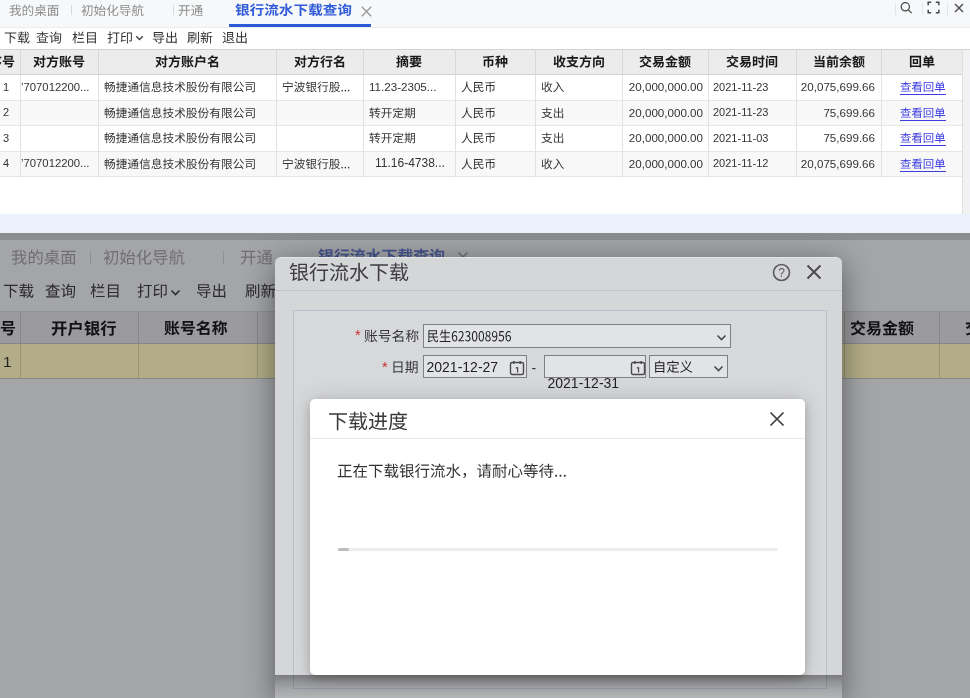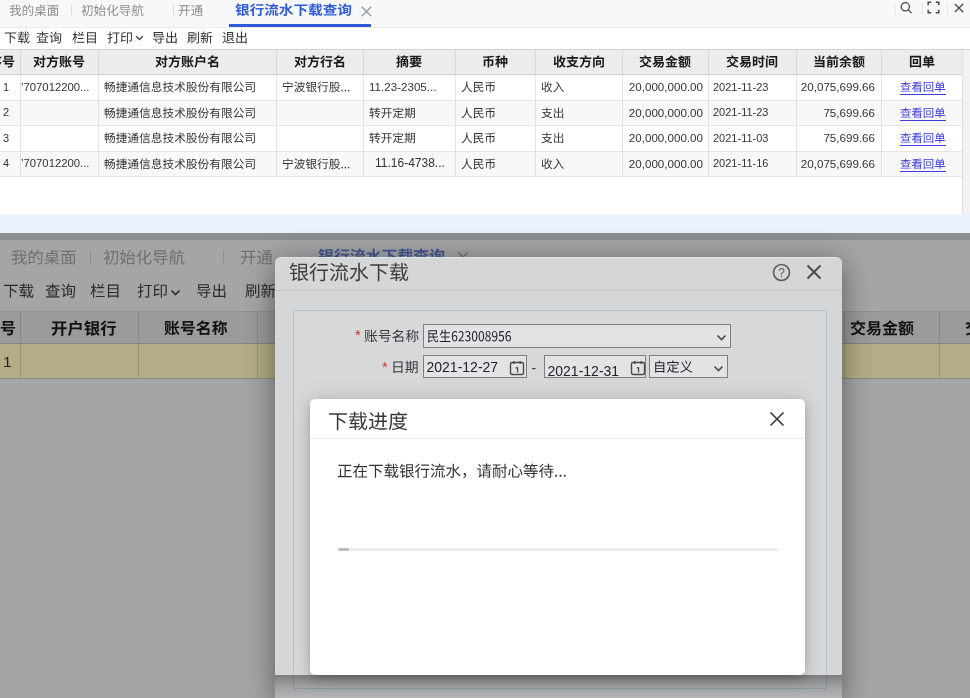--- a/index.html
+++ b/index.html
@@ -542,21 +542,21 @@
       <use href="#t_ningbo"></use>
     </svg>
 <div style="position:absolute;left:369px;top:157.8px;font-size:12px;line-height:11.6px;color:#333;white-space:pre;margin-left:6px;">11.16-4738...</div>
 <svg class="z" style="left:461px;top:157.9px;fill:#333" width="35.1" height="11.7" viewBox="0 -880 3000 1000" preserveAspectRatio="none">
       <use href="#t_rmb"></use>
     </svg>
 <svg class="z" style="left:541px;top:157.9px;fill:#333" width="23.4" height="11.7" viewBox="0 -880 2000 1000" preserveAspectRatio="none">
       <use href="#t_shouru"></use>
     </svg>
 <div style="position:absolute;left:622px;top:157.7px;font-size:11.6px;line-height:11.6px;color:#333;white-space:pre;width:81px;text-align:right;">20,000,000.00</div>
-<div style="position:absolute;left:713px;top:158.1px;font-size:11px;line-height:11px;color:#333;white-space:pre;">2021-11-16</div>
+<div style="position:absolute;left:713px;top:158.1px;font-size:11px;line-height:11px;color:#333;white-space:pre;">2021-11-12</div>
 <div style="position:absolute;left:796px;top:157.7px;font-size:11.6px;line-height:11.6px;color:#333;white-space:pre;width:79px;text-align:right;">20,075,699.66</div>
 <svg class="z" style="left:900.2px;top:157.9px;fill:#3d3de0" width="45.6" height="11.4" viewBox="0 -880 4000 1000" preserveAspectRatio="none">
       <use href="#t_ckhd"></use>
     </svg>
 <div style="position:absolute;left:900.2px;top:170.7px;width:45.6px;height:1px;background:#3d3de0;"></div>
 <div style="position:absolute;left:0px;top:214px;width:970px;height:19px;background:#ecf2fb;"></div>
 <div style="position:absolute;left:0px;top:233px;width:970px;height:465px;background:#a4a5a7;"></div>
 <div style="position:absolute;left:0px;top:233px;width:970px;height:7px;background:#8b8d8f;"></div>
 <svg class="z" style="left:10.5px;top:249px;fill:#6f6f71" width="65.6" height="16.4" viewBox="0 -880 4000 1000" preserveAspectRatio="none">
       <use href="#t_wdzm"></use>
@@ -654,21 +654,21 @@
     </svg>
 <div style="position:absolute;left:423px;top:354.5px;width:104px;height:23.5px;background:#e2e3e5;border:1px solid #7f7f82;"></div>
 <div style="position:absolute;left:426.5px;top:360px;font-size:14px;line-height:14px;color:#222226;white-space:pre;">2021-12-27</div>
 <svg class="z" style="left:509px;top:360px" width="16" height="16" viewBox="0 0 16 16" fill="none" stroke="#4a4a4c">
       <rect x="1.5" y="2.5" width="13" height="12" rx="1.5" stroke-width="1.4"></rect>
       <path d="M4.8 1 V4 M11.2 1 V4" stroke-width="1.4"></path>
       <path d="M8.6 7.2 L8.6 12.5 M6.8 8.3 L8.6 7.2" stroke-width="1.2"></path>
     </svg>
 <div style="position:absolute;left:531.5px;top:360.5px;font-size:14px;line-height:14px;color:#37373a;white-space:pre;">-</div>
 <div style="position:absolute;left:544px;top:354.5px;width:102px;height:23.5px;background:#e2e3e5;border:1px solid #7f7f82;"></div>
-<div style="position:absolute;left:547.5px;top:364px;font-size:14px;line-height:14px;color:#222226;white-space:pre;">2021-12-31</div>
+<div style="position:absolute;left:547.5px;top:376px;font-size:14px;line-height:14px;color:#222226;white-space:pre;">2021-12-31</div>
 <svg class="z" style="left:629.5px;top:360px" width="16" height="16" viewBox="0 0 16 16" fill="none" stroke="#4a4a4c">
       <rect x="1.5" y="2.5" width="13" height="12" rx="1.5" stroke-width="1.4"></rect>
       <path d="M4.8 1 V4 M11.2 1 V4" stroke-width="1.4"></path>
       <path d="M8.6 7.2 L8.6 12.5 M6.8 8.3 L8.6 7.2" stroke-width="1.2"></path>
     </svg>
 <div style="position:absolute;left:649px;top:354.5px;width:79px;height:23.5px;background:#e2e3e5;border:1px solid #7f7f82;"></div>
 <svg class="z" style="left:653px;top:360px;fill:#222226" width="39.9" height="13.3" viewBox="0 -880 3000 1000" preserveAspectRatio="none">
       <use href="#t_zdy"></use>
     </svg>
 <svg class="z" style="left:713px;top:364.5px" width="11" height="7" viewBox="0 0 11 7">

